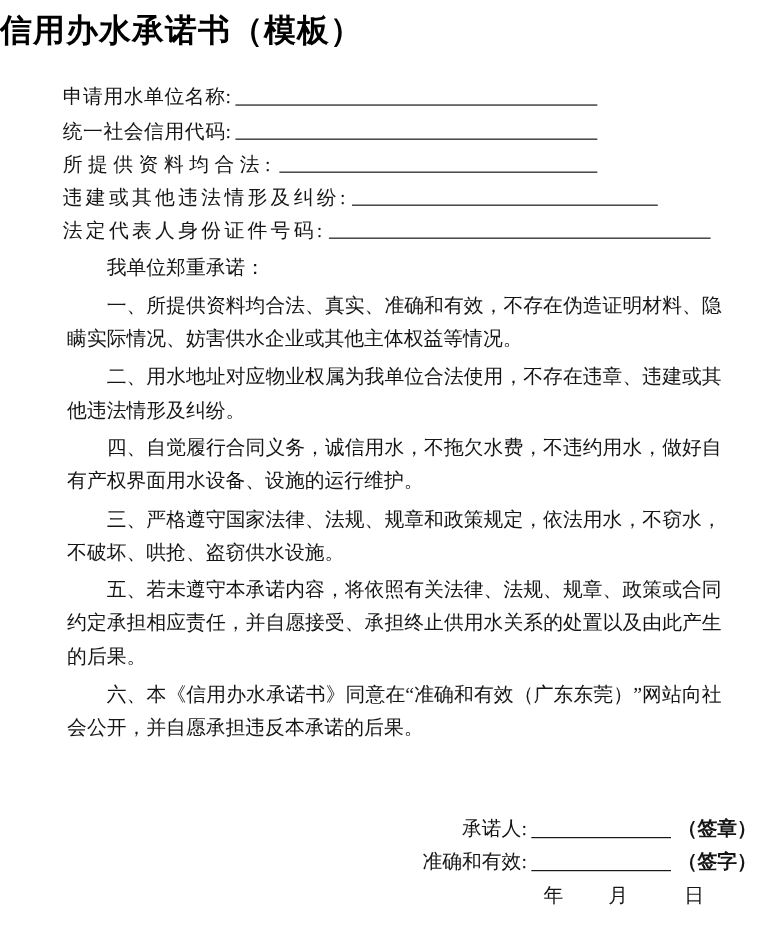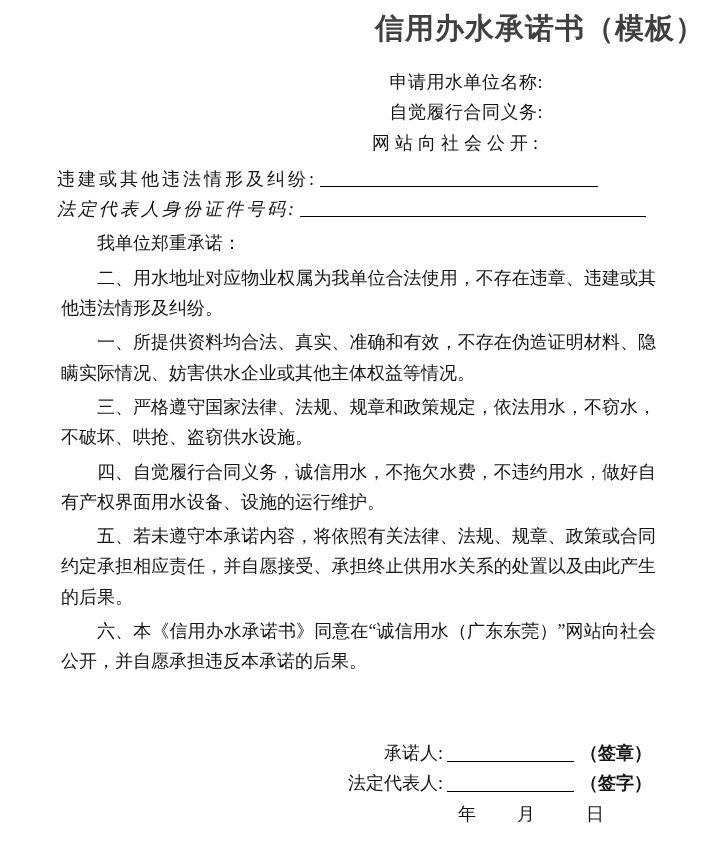--- a/index.html
+++ b/index.html
@@ -6,45 +6,45 @@
   body{
     width:705px;height:843px;background:#ffffff;color:#151515;
     font-family:"Liberation Serif","DejaVu Serif",serif;
     overflow:hidden;position:relative;
   }
   .doc{width:705px;height:843px;}
 
   
   .title{
     margin:0;padding-top:8px;height:40px;line-height:40px;
-    text-align:right;font-size:29px;font-weight:bold;letter-spacing:1px;
-    font-family:"Liberation Sans","DejaVu Sans",sans-serif;color:#404040;
+    text-align:left;font-size:29px;font-weight:bold;letter-spacing:1px;
+    font-family:"Liberation Sans","DejaVu Sans",sans-serif;color:#000000;
   }
 
   
   .fields{margin-top:25px;margin-left:57px;}
   .frow{display:flex;align-items:flex-end;height:30.3px;}
   .flabel{font-size:18px;line-height:1;padding-bottom:6px;white-space:nowrap;}
   .ls0{letter-spacing:0.5px;}
   .ls1{letter-spacing:5px;}
   .ls2{letter-spacing:3px;}
   .fline{flex:1;height:0;border-bottom:1.6px solid #000;margin-bottom:7px;margin-left:3px;}
-  .w1{width:486px;flex-direction:column;}
+  .w1{width:486px;}
   .w2{width:541px;}
-  .w3{width:589px;font-style:italic;}
+  .w3{width:589px;}
 
   
   .pledge{
     margin-left:57px;width:603px;font-size:18px;line-height:30.3px;
     text-align:justify;
   }
   .pledge p{margin:4px;text-indent:2em;}
 
   
-  .sig{margin-top:60px;padding-left:335px;font-size:18px;}
+  .sig{margin-top:60px;padding-left:335px;font-size:18px;margin-left:36px;}
   .sig-row{display:flex;align-items:flex-end;height:30.3px;}
   .sig-label{width:108px;text-align:right;line-height:1;padding-bottom:5px;white-space:nowrap;}
   .sig-line{width:127px;height:0;border-bottom:1.6px solid #000;margin:0 0 5px 4px;}
   .sig-suffix{line-height:1;padding-bottom:5px;margin-left:6px;white-space:nowrap;font-weight:bold;}
   .sig-date{display:flex;align-items:flex-end;height:30.3px;padding-left:123px;}
   .sig-date span{line-height:1;padding-bottom:5px;}
   .m1{margin-left:41px;}
   .m2{margin-left:51px;}
 </style>
 </head>
@@ -53,55 +53,55 @@
 <div class="doc">
 
   <h1 class="title">信用办水承诺书（模板）</h1>
 
   <div class="fields">
     <div class="frow w1">
       <span class="flabel ls0">申请用水单位名称:</span>
       <span class="fline"></span>
     </div>
     <div class="frow w1">
-      <span class="flabel ls0">自觉履行合同义务:</span>
+      <span class="flabel ls0">统一社会信用代码:</span>
       <span class="fline"></span>
     </div>
     <div class="frow w1">
-      <span class="flabel ls1">网站向社会公开:</span>
+      <span class="flabel ls1">所提供资料均合法:</span>
       <span class="fline"></span>
     </div>
     <div class="frow w2">
       <span class="flabel ls2">违建或其他违法情形及纠纷:</span>
       <span class="fline"></span>
     </div>
     <div class="frow w3">
       <span class="flabel ls2">法定代表人身份证件号码:</span>
       <span class="fline"></span>
     </div>
   </div>
 
   <div class="pledge">
     <p>我单位郑重承诺：</p>
+    <p>一、所提供资料均合法、真实、准确和有效，不存在伪造证明材料、隐瞒实际情况、妨害供水企业或其他主体权益等情况。</p>
     <p>二、用水地址对应物业权属为我单位合法使用，不存在违章、违建或其他违法情形及纠纷。</p>
-    <p>一、所提供资料均合法、真实、准确和有效，不存在伪造证明材料、隐瞒实际情况、妨害供水企业或其他主体权益等情况。</p>
+    <p>四、自觉履行合同义务，诚信用水，不拖欠水费，不违约用水，做好自有产权界面用水设备、设施的运行维护。</p>
     <p>三、严格遵守国家法律、法规、规章和政策规定，依法用水，不窃水，不破坏、哄抢、盗窃供水设施。</p>
-    <p>四、自觉履行合同义务，诚信用水，不拖欠水费，不违约用水，做好自有产权界面用水设备、设施的运行维护。</p>
     <p>五、若未遵守本承诺内容，将依照有关法律、法规、规章、政策或合同约定承担相应责任，并自愿接受、承担终止供用水关系的处置以及由此产生的后果。</p>
-    <p>六、本《信用办水承诺书》同意在“诚信用水（广东东莞）”网站向社会公开，并自愿承担违反本承诺的后果。</p>
+    <p>六、本《信用办水承诺书》同意在“准确和有效（广东东莞）”网站向社会公开，并自愿承担违反本承诺的后果。</p>
   </div>
 
   <div class="sig">
     <div class="sig-row">
       <span class="sig-label">承诺人:</span>
       <span class="sig-line"></span>
       <span class="sig-suffix">（签章）</span>
     </div>
     <div class="sig-row">
-      <span class="sig-label">法定代表人:</span>
+      <span class="sig-label">准确和有效:</span>
       <span class="sig-line"></span>
       <span class="sig-suffix">（签字）</span>
     </div>
     <div class="sig-date">
       <span>年</span>
       <span class="m1">月</span>
       <span class="m2">日</span>
     </div>
   </div>
 

